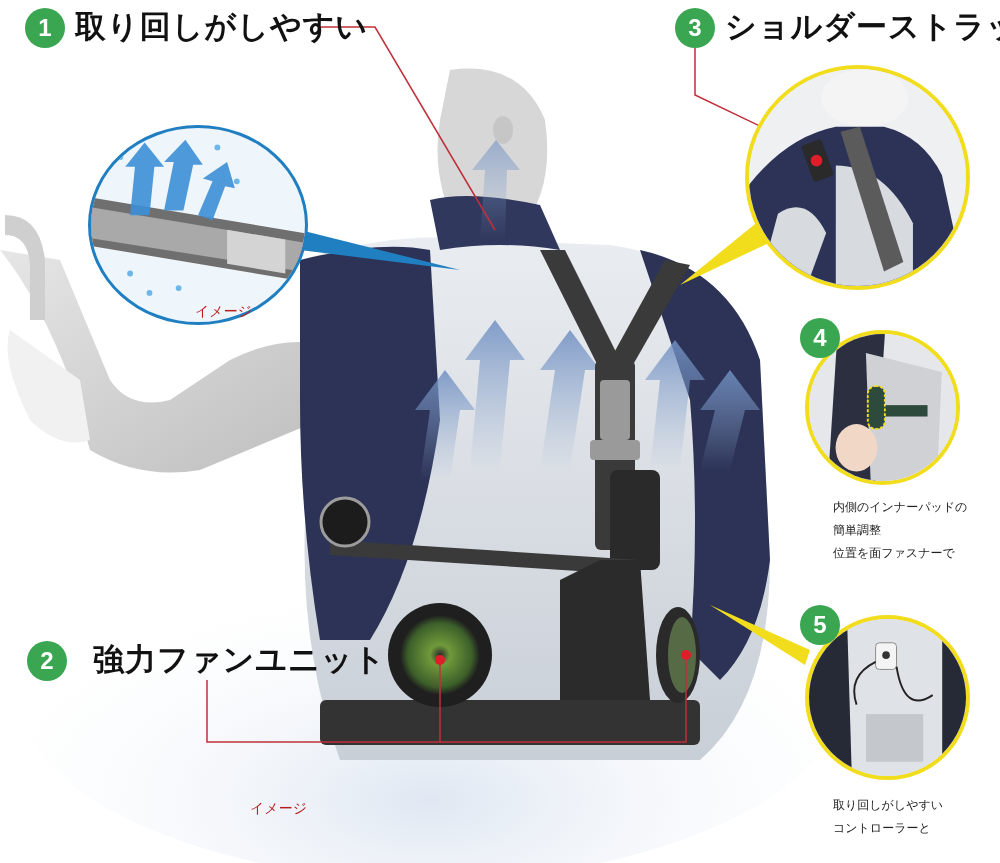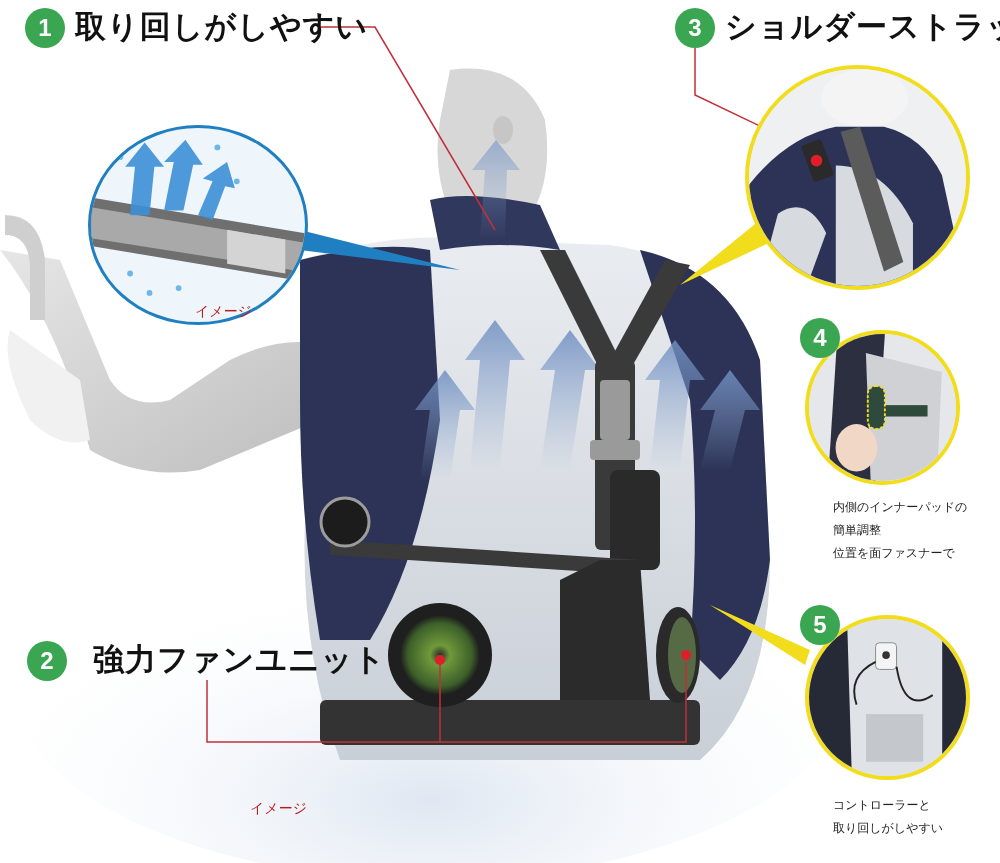--- a/index.html
+++ b/index.html
@@ -172,17 +172,17 @@
     <path d="M0 0 L40 0 L45 165 L0 165 Z" fill="#262a36"></path>
     <path d="M140 0 L165 0 L165 165 L140 165 Z" fill="#262a36"></path>
     <rect x="70" y="25" width="22" height="28" rx="4" fill="#f4f4f4" stroke="#888" stroke-width="1"></rect>
     <circle cx="81" cy="38" r="4" fill="#333"></circle>
     <path d="M70 45 Q40 60 50 90 M92 50 Q100 100 130 80" stroke="#222" stroke-width="2" fill="none"></path>
     <rect x="60" y="100" width="60" height="50" fill="#c4c7cc"></rect>
   </svg>
 </div>
 <div class="badge" style="left:800px;top:605px;">5</div>
 <div class="caption" style="left:797px;top:794px;">
+  <div>取り回しがしやすい</div>
   <div>コントローラーと</div>
-  <div>取り回しがしやすい</div>
 </div>
 
 <div class="small" style="left:250px;top:800px;">イメージ</div>
 
 </body></html>

